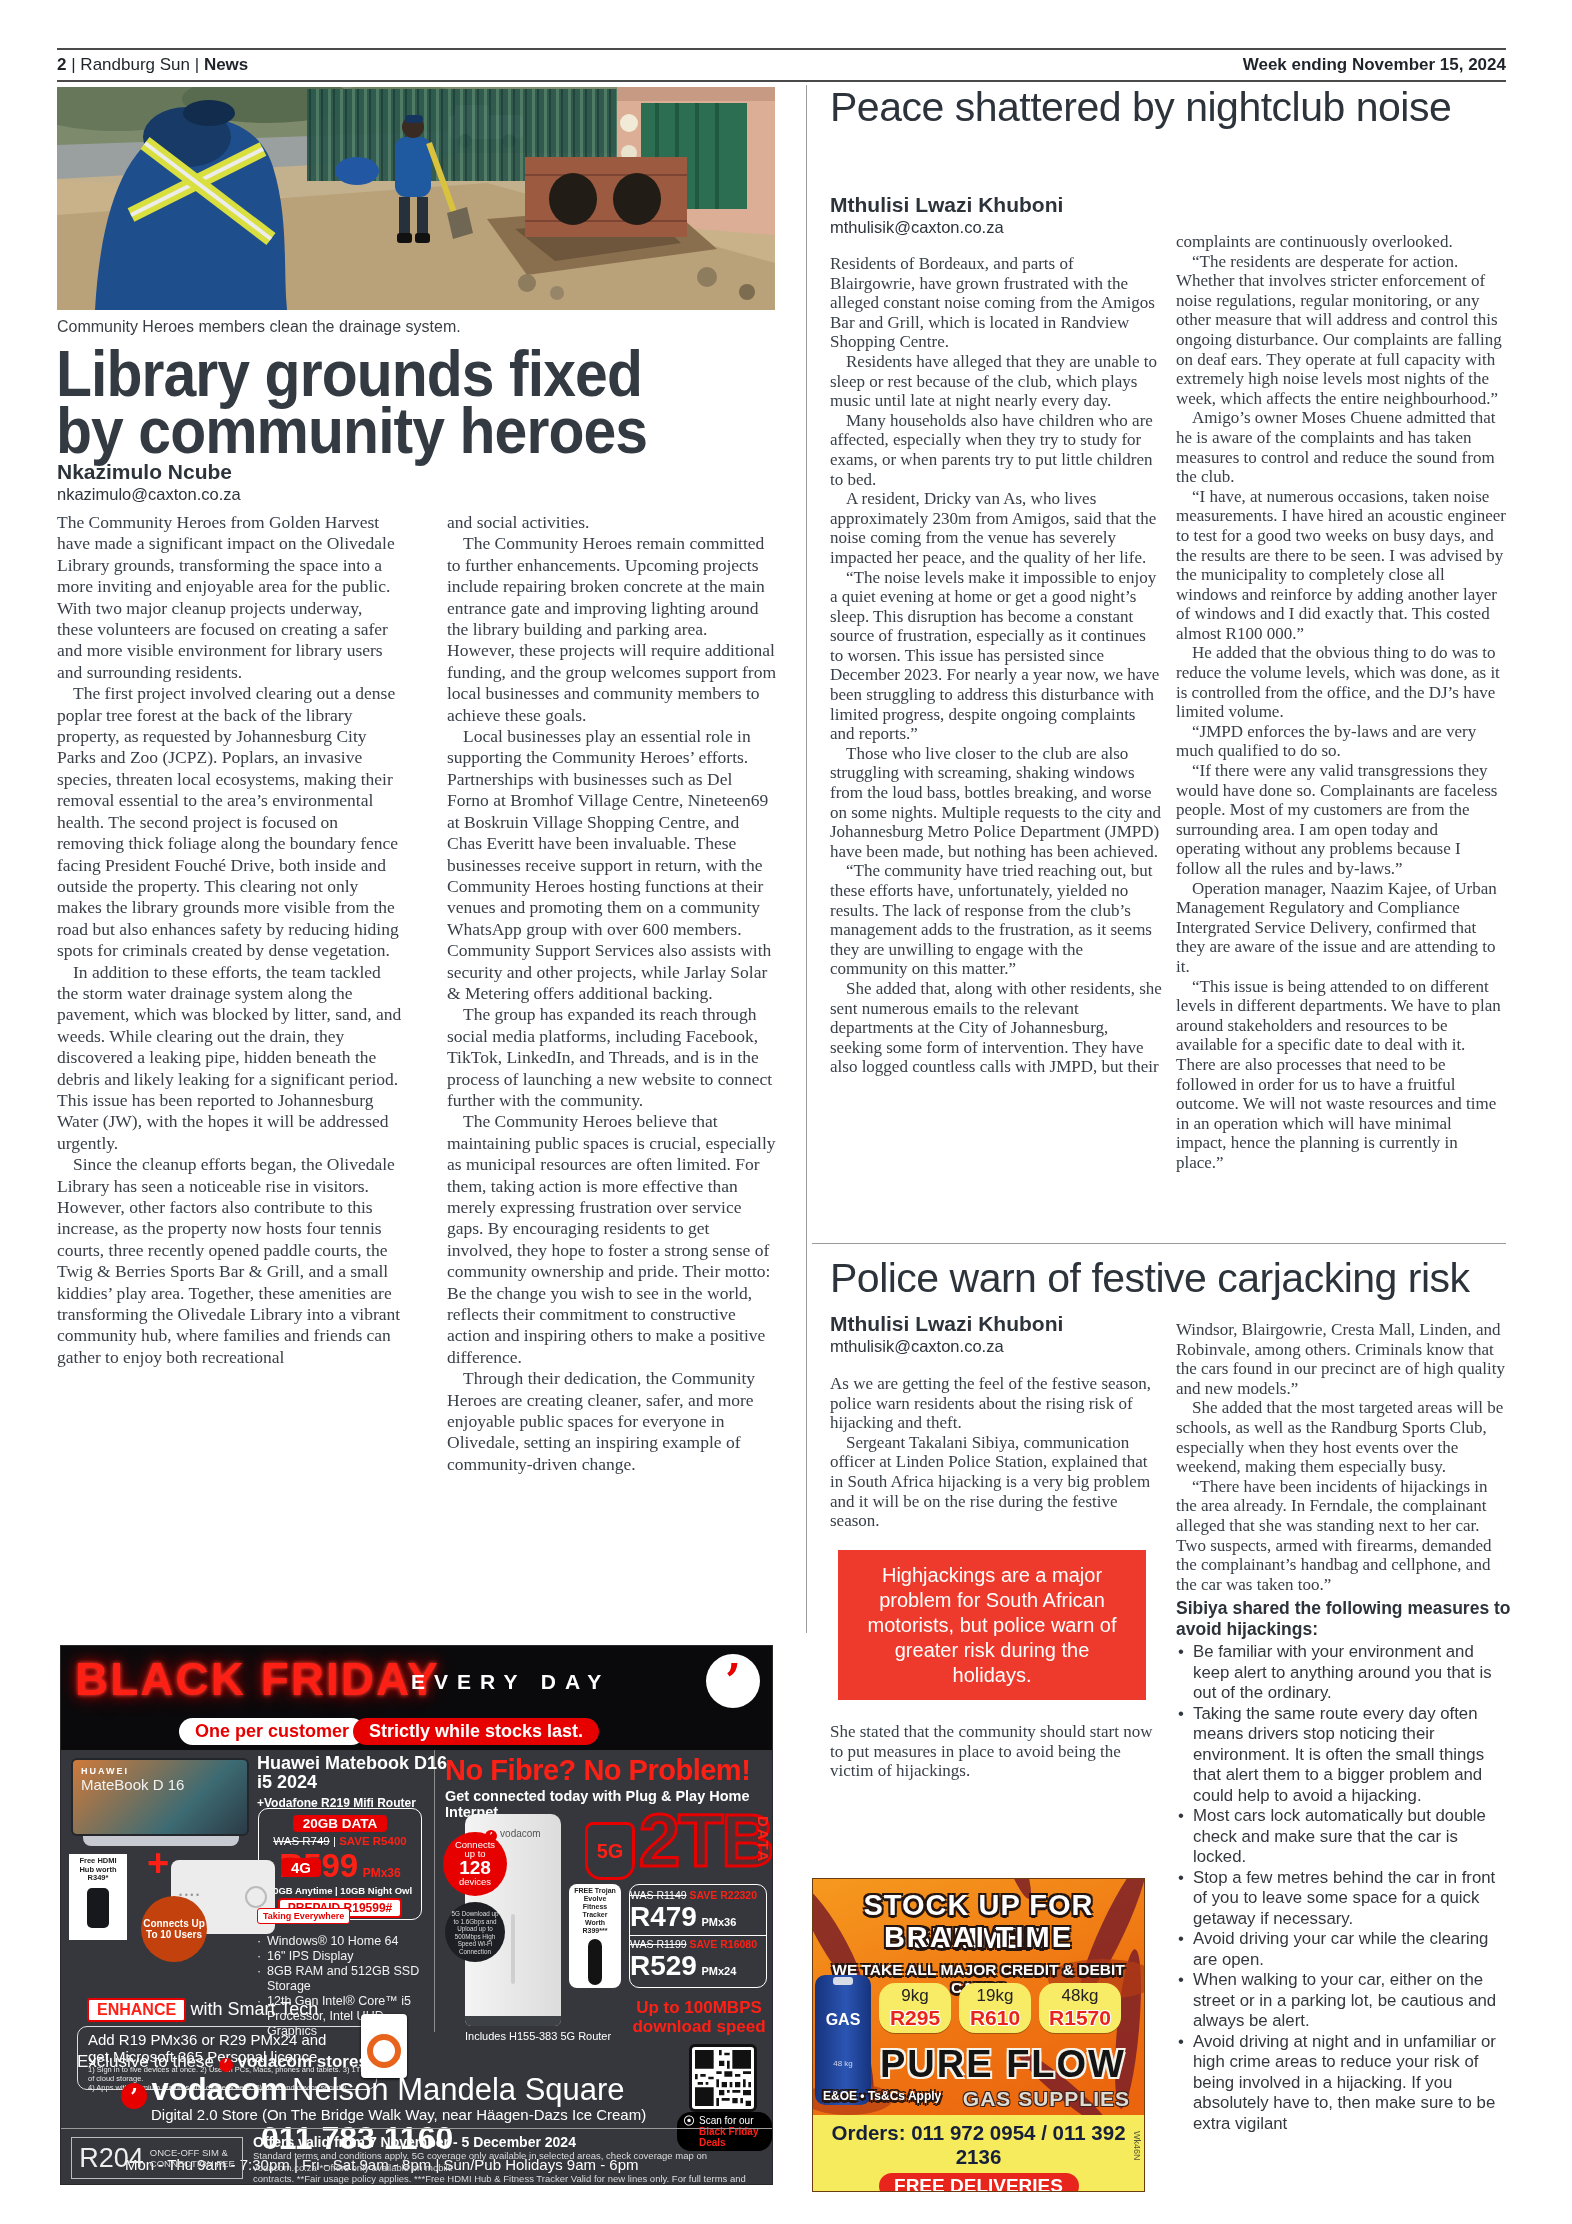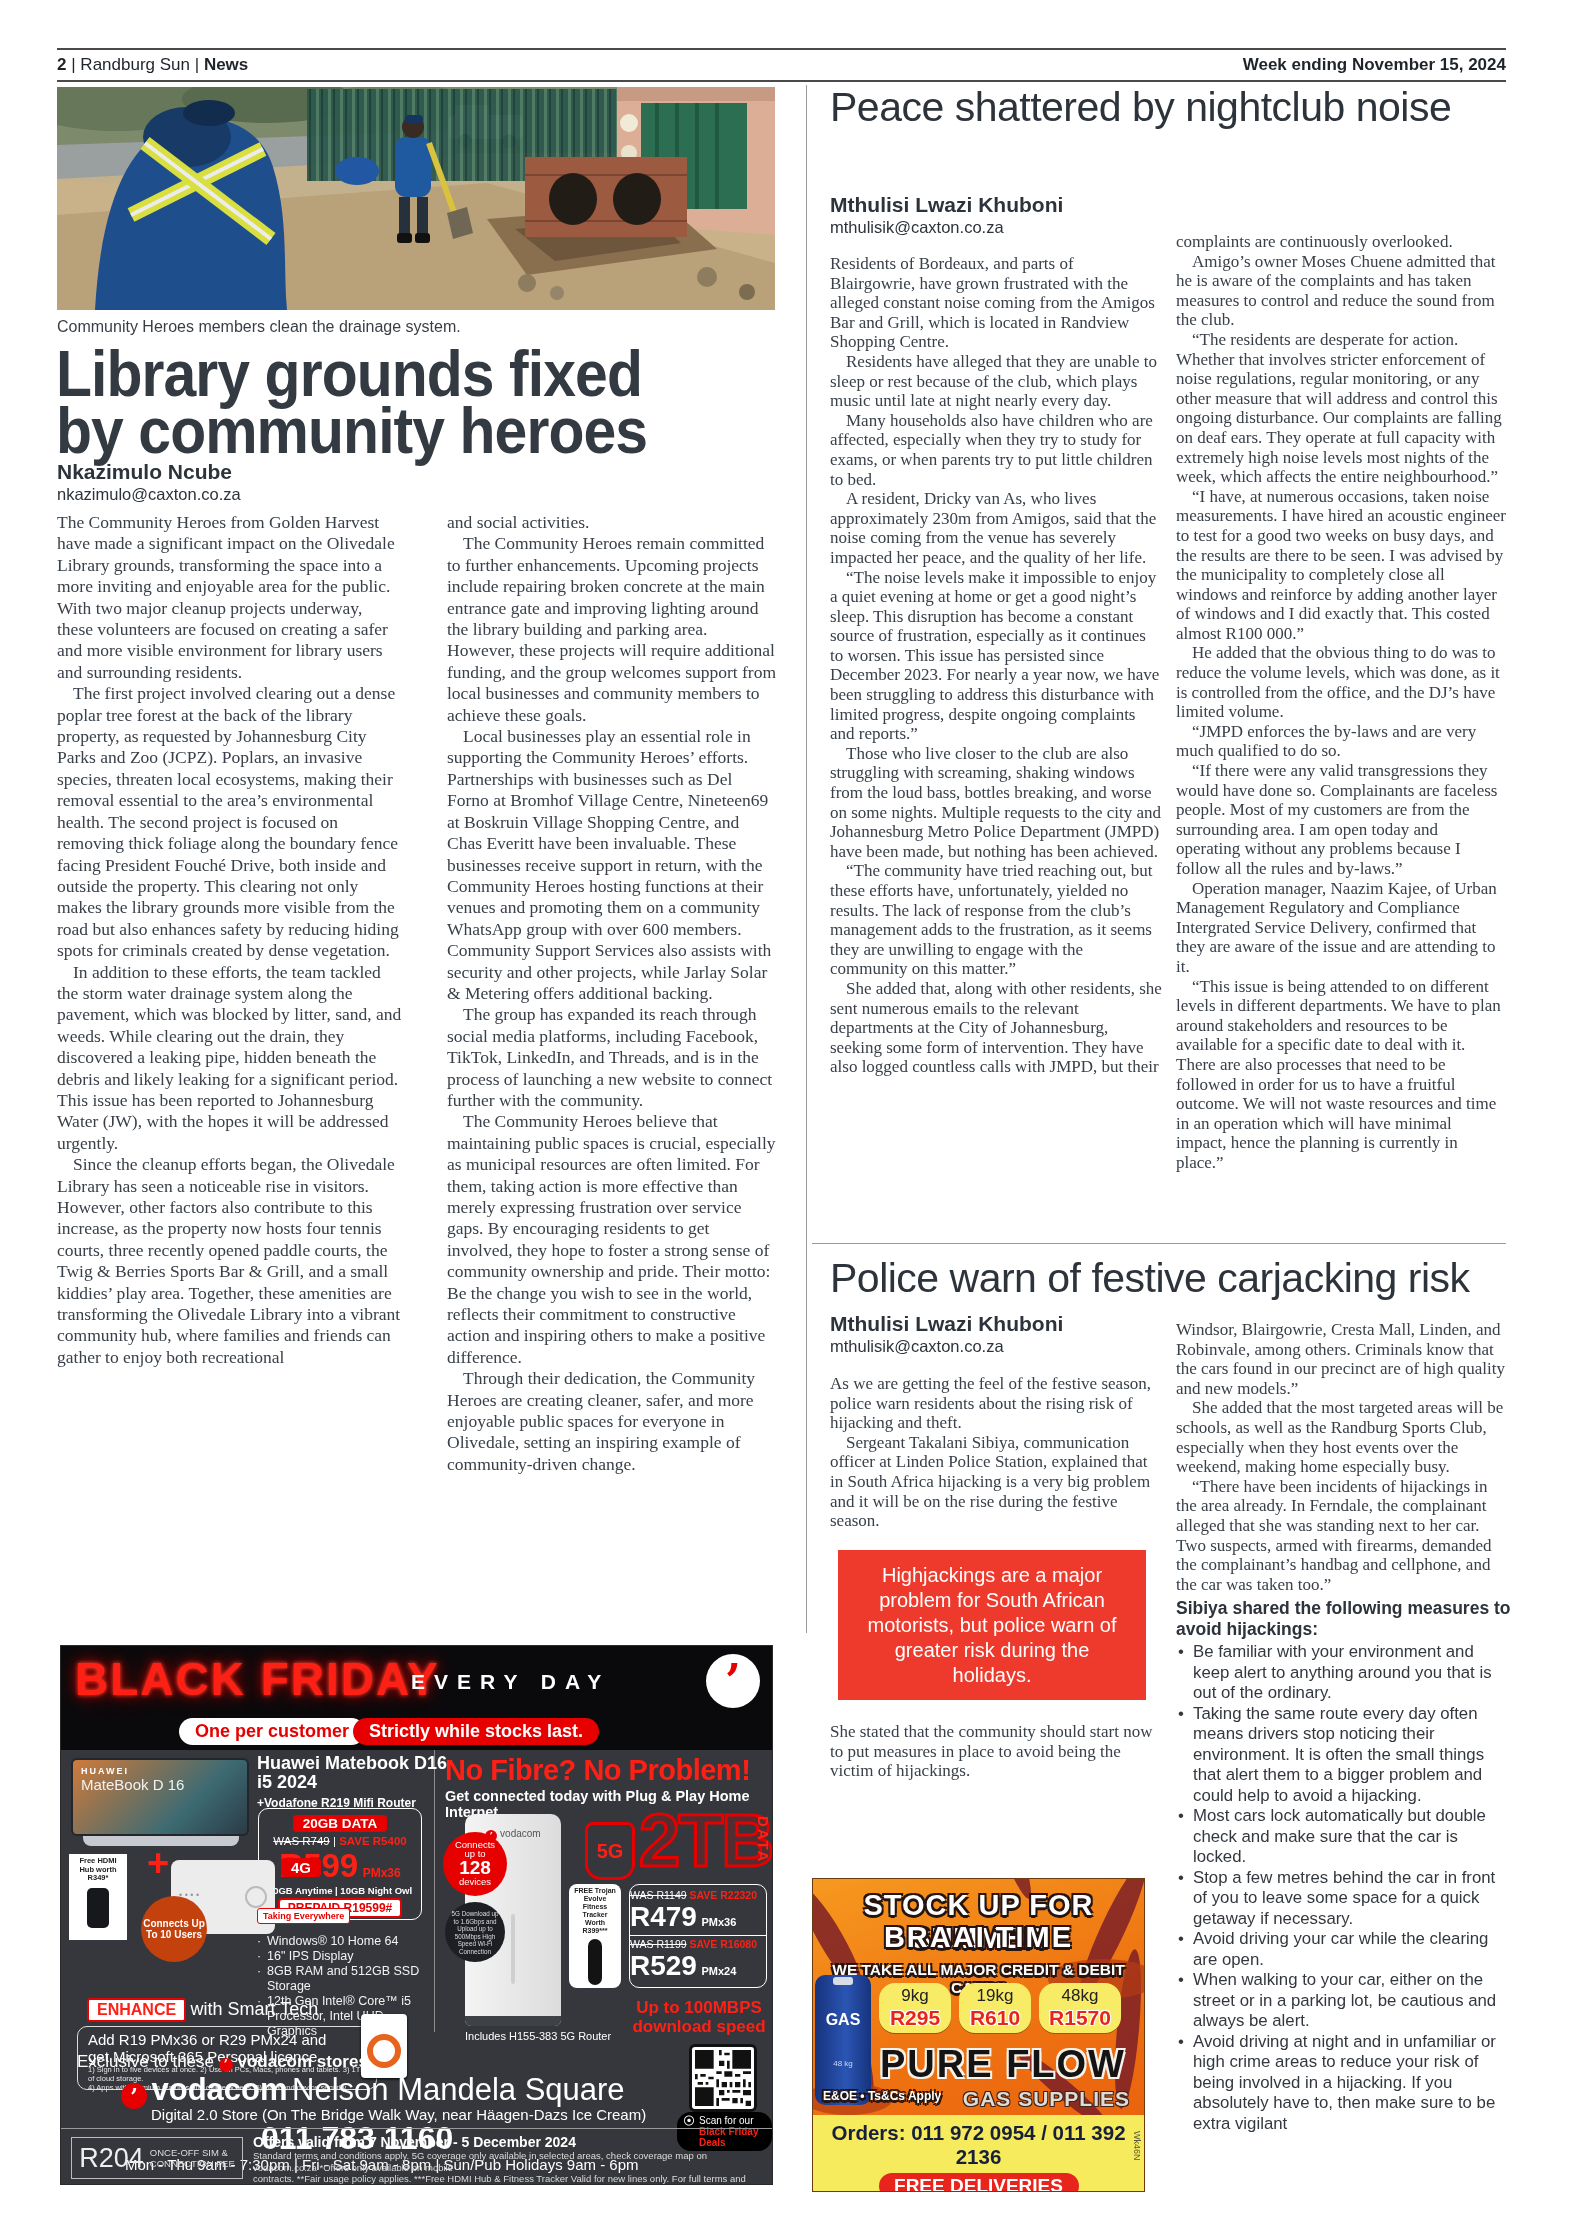--- a/index.html
+++ b/index.html
@@ -200,22 +200,22 @@
       <p>Residents have alleged that they are unable to sleep or rest because of the club, which plays music until late at night nearly every day.</p>
       <p>Many households also have children who are affected, especially when they try to study for exams, or when parents try to put little children to bed.</p>
       <p>A resident, Dricky van As, who lives approximately 230m from Amigos, said that the noise coming from the venue has severely impacted her peace, and the quality of her life.</p>
       <p>“The noise levels make it impossible to enjoy a quiet evening at home or get a good night’s sleep. This disruption has become a constant source of frustration, especially as it continues to worsen. This issue has persisted since December 2023. For nearly a year now, we have been struggling to address this disturbance with limited progress, despite ongoing complaints and reports.”</p>
       <p>Those who live closer to the club are also struggling with screaming, shaking windows from the loud bass, bottles breaking, and worse on some nights. Multiple requests to the city and Johannesburg Metro Police Department (JMPD) have been made, but nothing has been achieved.</p>
       <p>“The community have tried reaching out, but these efforts have, unfortunately, yielded no results. The lack of response from the club’s management adds to the frustration, as it seems they are unwilling to engage with the community on this matter.”</p>
       <p>She added that, along with other residents, she sent numerous emails to the relevant departments at the City of Johannesburg, seeking some form of intervention. They have also logged countless calls with JMPD, but their</p>
     </div>
   <div class="abs serifcol tight" style="left:1176px;top:232px;width:330px;">
       <p>complaints are continuously overlooked.</p>
+      <p>“The residents are desperate for action. Whether that involves stricter enforcement of noise regulations, regular monitoring, or any other measure that will address and control this ongoing disturbance. Our complaints are falling on deaf ears. They operate at full capacity with extremely high noise levels most nights of the week, which affects the entire neighbourhood.”</p>
       <p>Amigo’s owner Moses Chuene admitted that he is aware of the complaints and has taken measures to control and reduce the sound from the club.</p>
-      <p>“The residents are desperate for action. Whether that involves stricter enforcement of noise regulations, regular monitoring, or any other measure that will address and control this ongoing disturbance. Our complaints are falling on deaf ears. They operate at full capacity with extremely high noise levels most nights of the week, which affects the entire neighbourhood.”</p>
       <p>“I have, at numerous occasions, taken noise measurements. I have hired an acoustic engineer to test for a good two weeks on busy days, and the results are there to be seen. I was advised by the municipality to completely close all windows and reinforce by adding another layer of windows and I did exactly that. This costed almost R100 000.”</p>
       <p>He added that the obvious thing to do was to reduce the volume levels, which was done, as it is controlled from the office, and the DJ’s have limited volume.</p>
       <p>“JMPD enforces the by-laws and are very much qualified to do so.</p>
       <p>“If there were any valid transgressions they would have done so. Complainants are faceless people. Most of my customers are from the surrounding area. I am open today and operating without any problems because I follow all the rules and by-laws.”</p>
       <p>Operation manager, Naazim Kajee, of Urban Management Regulatory and Compliance Intergrated Service Delivery, confirmed that they are aware of the issue and are attending to it.</p>
       <p>“This issue is being attended to on different levels in different departments. We have to plan around stakeholders and resources to be available for a specific date to deal with it. There are also processes that need to be followed in order for us to have a fruitful outcome. We will not waste resources and time in an operation which will have minimal impact, hence the planning is currently in place.”</p>
     </div>
 
   <div class="abs hrule" style="left:812px;top:1243px;width:694px;"></div>
   <div class="abs head-med" style="left:830px;top:1255px;">Police warn of festive carjacking risk</div>
@@ -227,21 +227,21 @@
       <p>As we are getting the feel of the festive season, police warn residents about the rising risk of hijacking and theft.</p>
       <p>Sergeant Takalani Sibiya, communication officer at Linden Police Station, explained that in South Africa hijacking is a very big problem and it will be on the rise during the festive season.</p>
     </div>
   <div class="abs pullquote" style="left:838px;top:1550px;width:308px;height:150px;">Highjackings are a major problem for South African motorists, but police warn of greater risk during the holidays.</div>
   <div class="abs serifcol tight" style="left:830px;top:1722px;width:332px;">
       <p>She stated that the community should start now to put measures in place to avoid being the victim of hijackings.</p>
     </div>
   <div class="abs" style="left:1176px;top:1320px;width:336px;">
     <div class="serifcol tight">
         <p>Windsor, Blairgowrie, Cresta Mall, Linden, and Robinvale, among others. Criminals know that the cars found in our precinct are of high quality and new models.”</p>
-        <p>She added that the most targeted areas will be schools, as well as the Randburg Sports Club, especially when they host events over the weekend, making home especially busy.</p>
+        <p>She added that the most targeted areas will be schools, as well as the Randburg Sports Club, especially when they host events over the weekend, making them especially busy.</p>
         <p>“There have been incidents of hijackings in the area already. In Ferndale, the complainant alleged that she was standing next to her car. Two suspects, armed with firearms, demanded the complainant’s handbag and cellphone, and the car was taken too.”</p>
       </div>
     <div class="measures-head">Sibiya shared the following measures to avoid hijackings:</div>
     <ul class="measures">
         <li>Be familiar with your environment and keep alert to anything around you that is out of the ordinary.</li>
         <li>Taking the same route every day often means drivers stop noticing their environment. It is often the small things that alert them to a bigger problem and could help to avoid a hijacking.</li>
         <li>Most cars lock automatically but double check and make sure that the car is locked.</li>
         <li>Stop a few metres behind the car in front of you to leave some space for a quick getaway if necessary.</li>
         <li>Avoid driving your car while the clearing are open.</li>
         <li>When walking to your car, either on the street or in a parking lot, be cautious and always be alert.</li>

